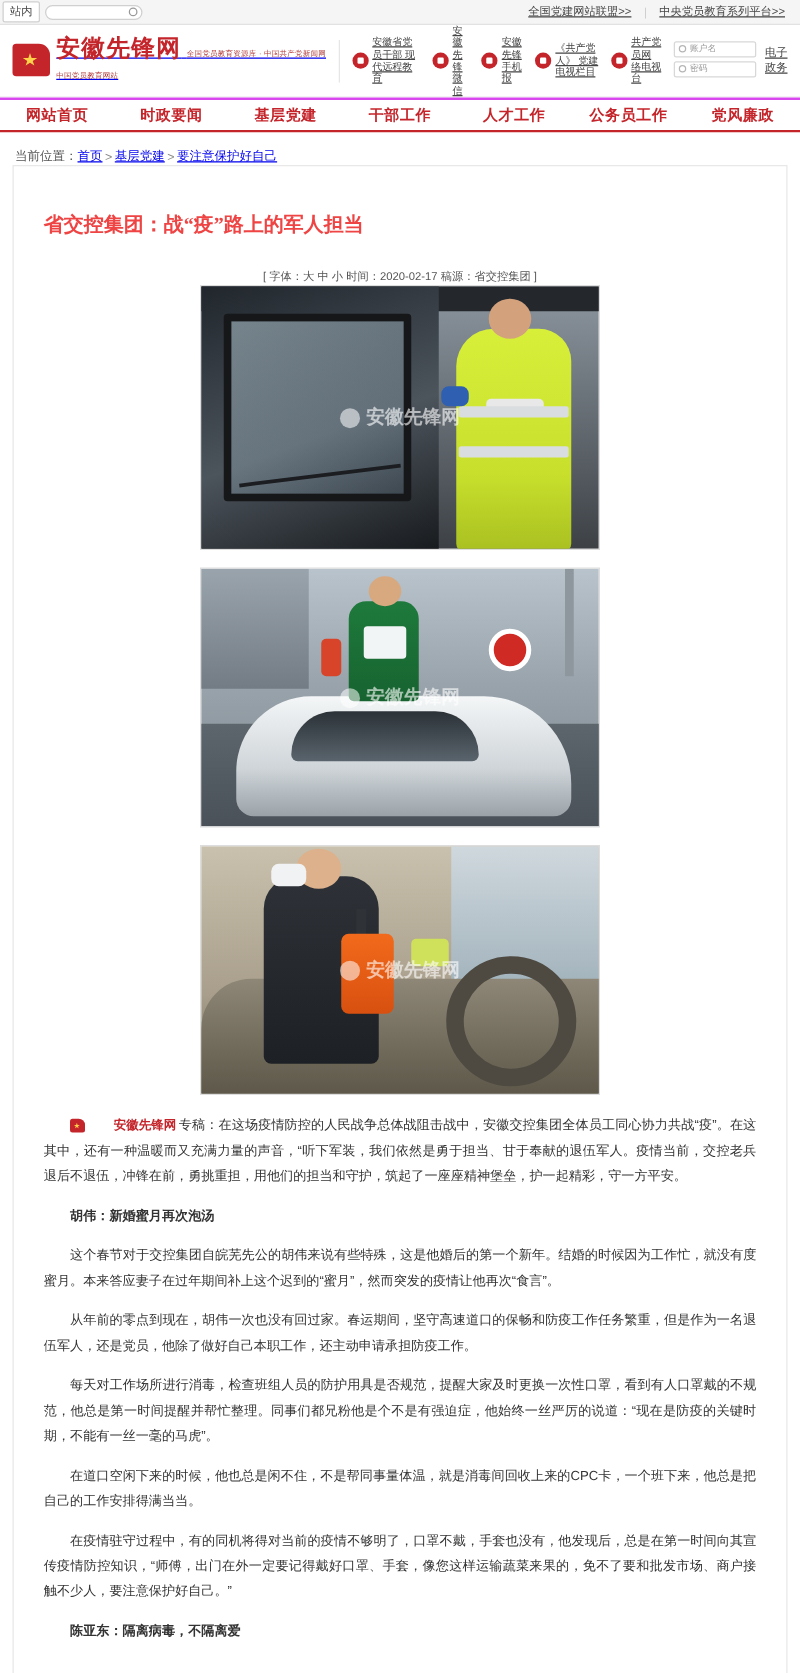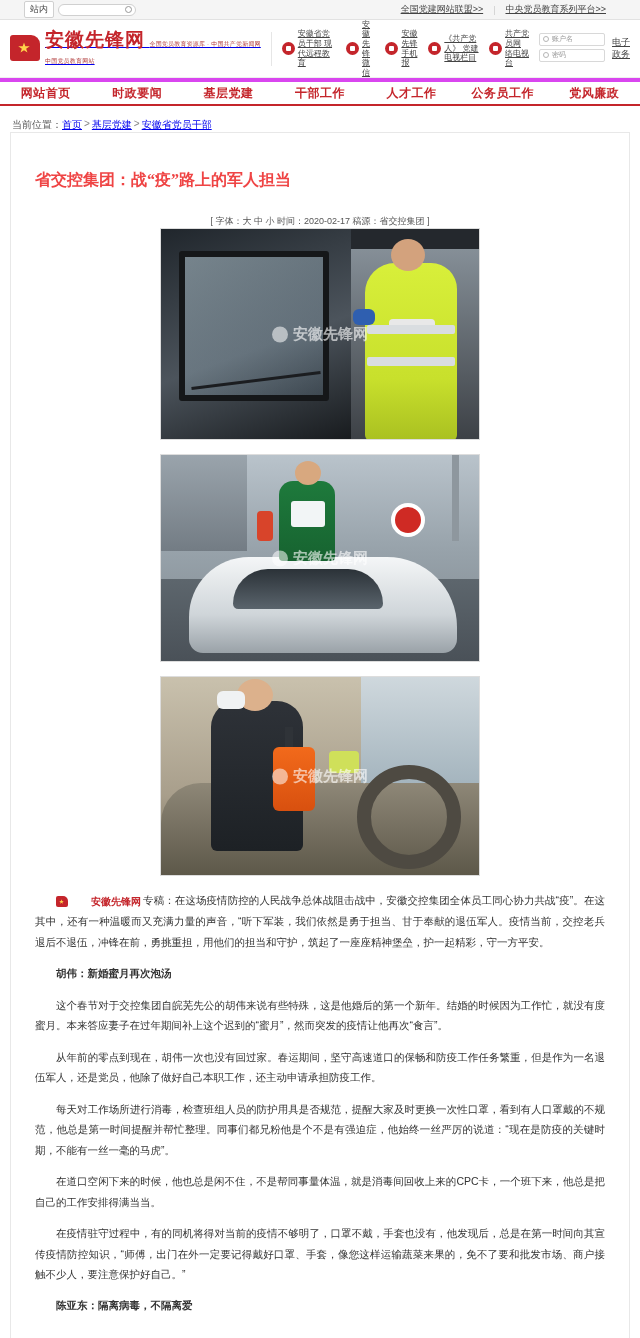--- a/index.html
+++ b/index.html
@@ -13,21 +13,21 @@
 
   
   .topbar {
     height: 20px;
     background: #f5f5f5;
     border-bottom: 1px solid #e2e2e2;
     display: flex;
     align-items: center;
     font-size: 9px;
     color: #555;
-    padding: 0 24px;
+    padding: 0 2px;
   }
   .topbar .site-tag {
     border: 1px solid #d0d0d0;
     background: #fff;
     border-radius: 2px;
     padding: 1px 5px;
     font-size: 9px;
     color: #444;
     margin-right: 4px;
   }
@@ -147,44 +147,44 @@
     margin-left: 7px;
     font-size: 9px;
     color: #444;
     line-height: 1.25;
     text-align: center;
   }
 
   
   .mainnav {
     height: 28px;
-    border-top: 4px solid #d946ef;
+    border-top: 2px solid #d946ef;
     border-bottom: 2px solid #c4252b;
     display: flex;
     align-items: center;
     background: #fff;
   }
   .mainnav a {
     flex: 1;
     text-align: center;
     color: #c4252b;
     font-size: 12px;
     font-weight: bold;
     text-decoration: none;
     letter-spacing: .5px;
   }
 
   
   .crumb {
     height: 26px;
     display: flex;
-    align-items: flex-start;
+    align-items: flex-end;
     font-size: 10px;
     color: #555;
-    padding: 12px 12px;
+    padding: 0 12px;
     background: #fff;
   }
   .crumb .sep { margin: 0 2px; color: #888; }
 
   
   .content {
     background: #fff;
     border: 1px solid #e8e8e8;
     margin: 0 10px 0 10px;
     padding: 18px 24px 26px 24px;
@@ -471,21 +471,21 @@
     <a href="#">公务员工作</a>
     <a href="#">党风廉政</a>
   </div>
 
   <div class="crumb">
     <span>当前位置：</span>
     <a href="#">首页</a>
     <span class="sep">&gt;</span>
     <a href="#">基层党建</a>
     <span class="sep">&gt;</span>
-    <a href="#">安徽省党员干部</a>
+    <a href="#">要注意保护好自己</a>
   </div>
 
   <div class="content">
     <h1 class="art-title">省交控集团：战“疫”路上的军人担当</h1>
     <div class="art-meta">[ 字体：大 中 小 时间：2020-02-17 稿源：省交控集团 ]</div>
 
     <div class="photo p1">
       <span class="top-bar"></span>
       <span class="bus-window"></span>
       <span class="glass"></span>

